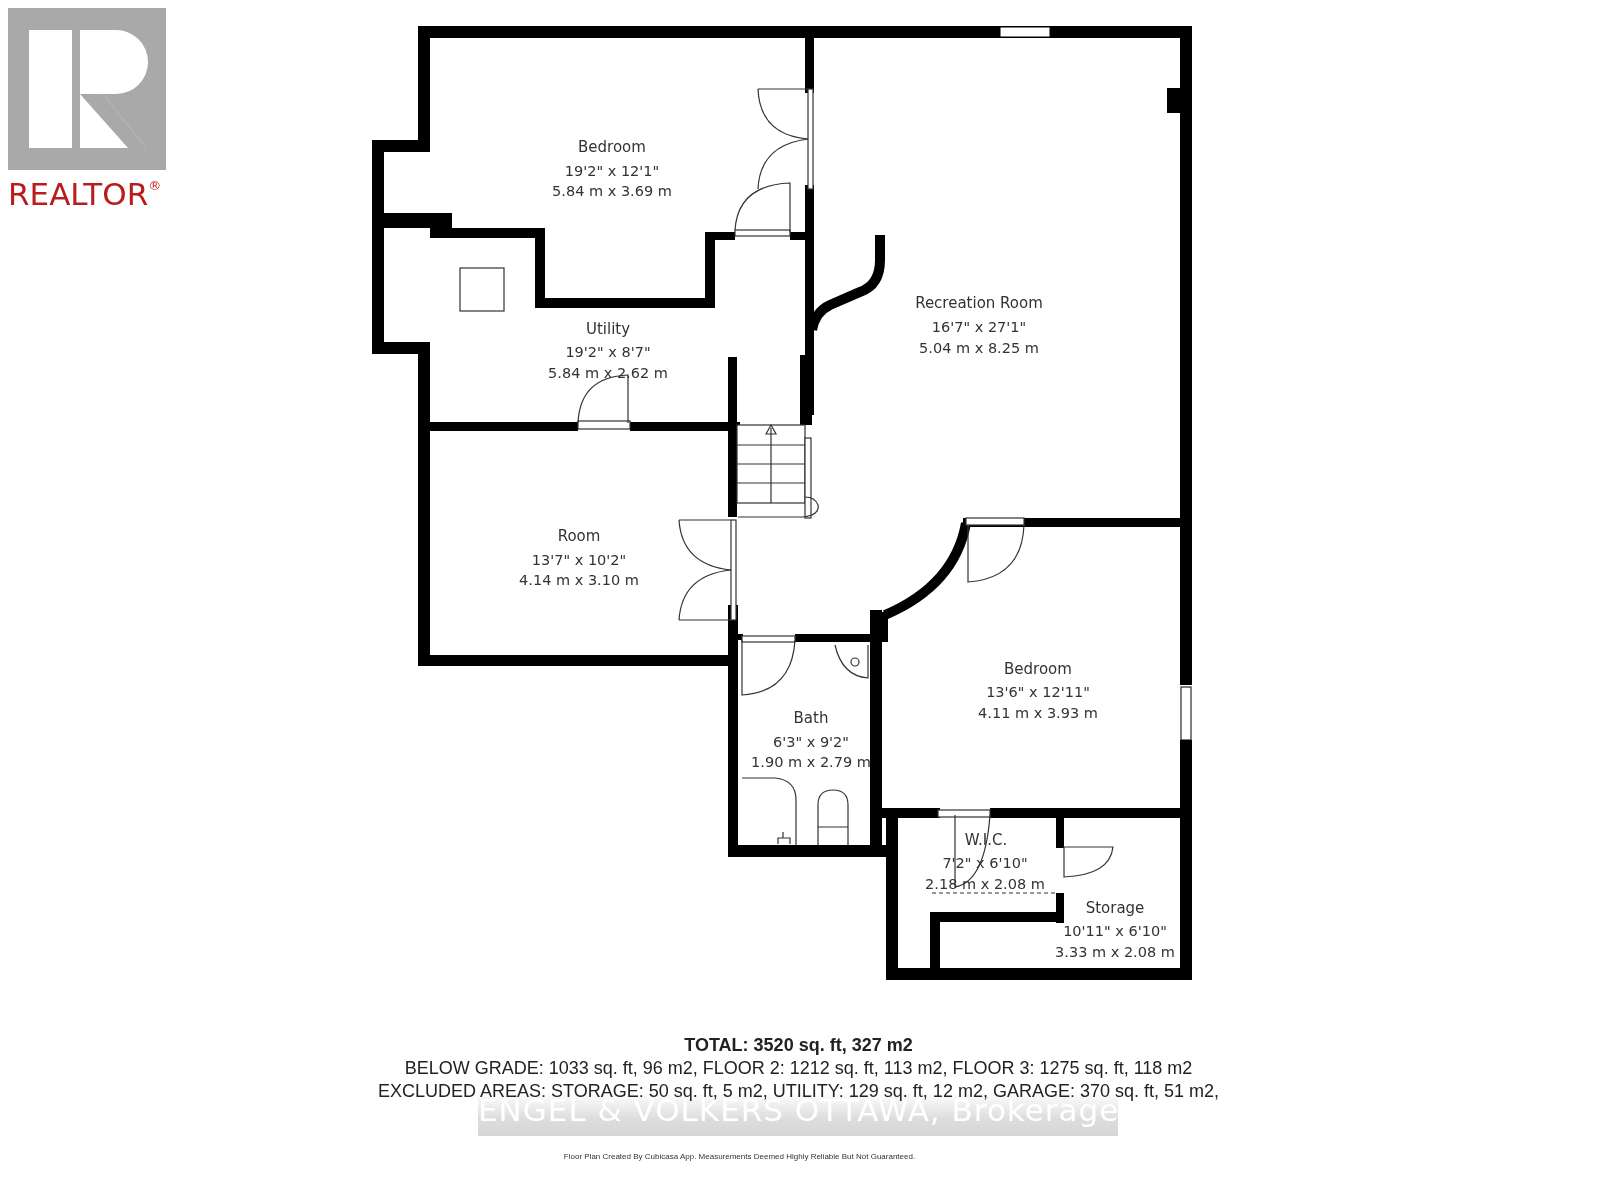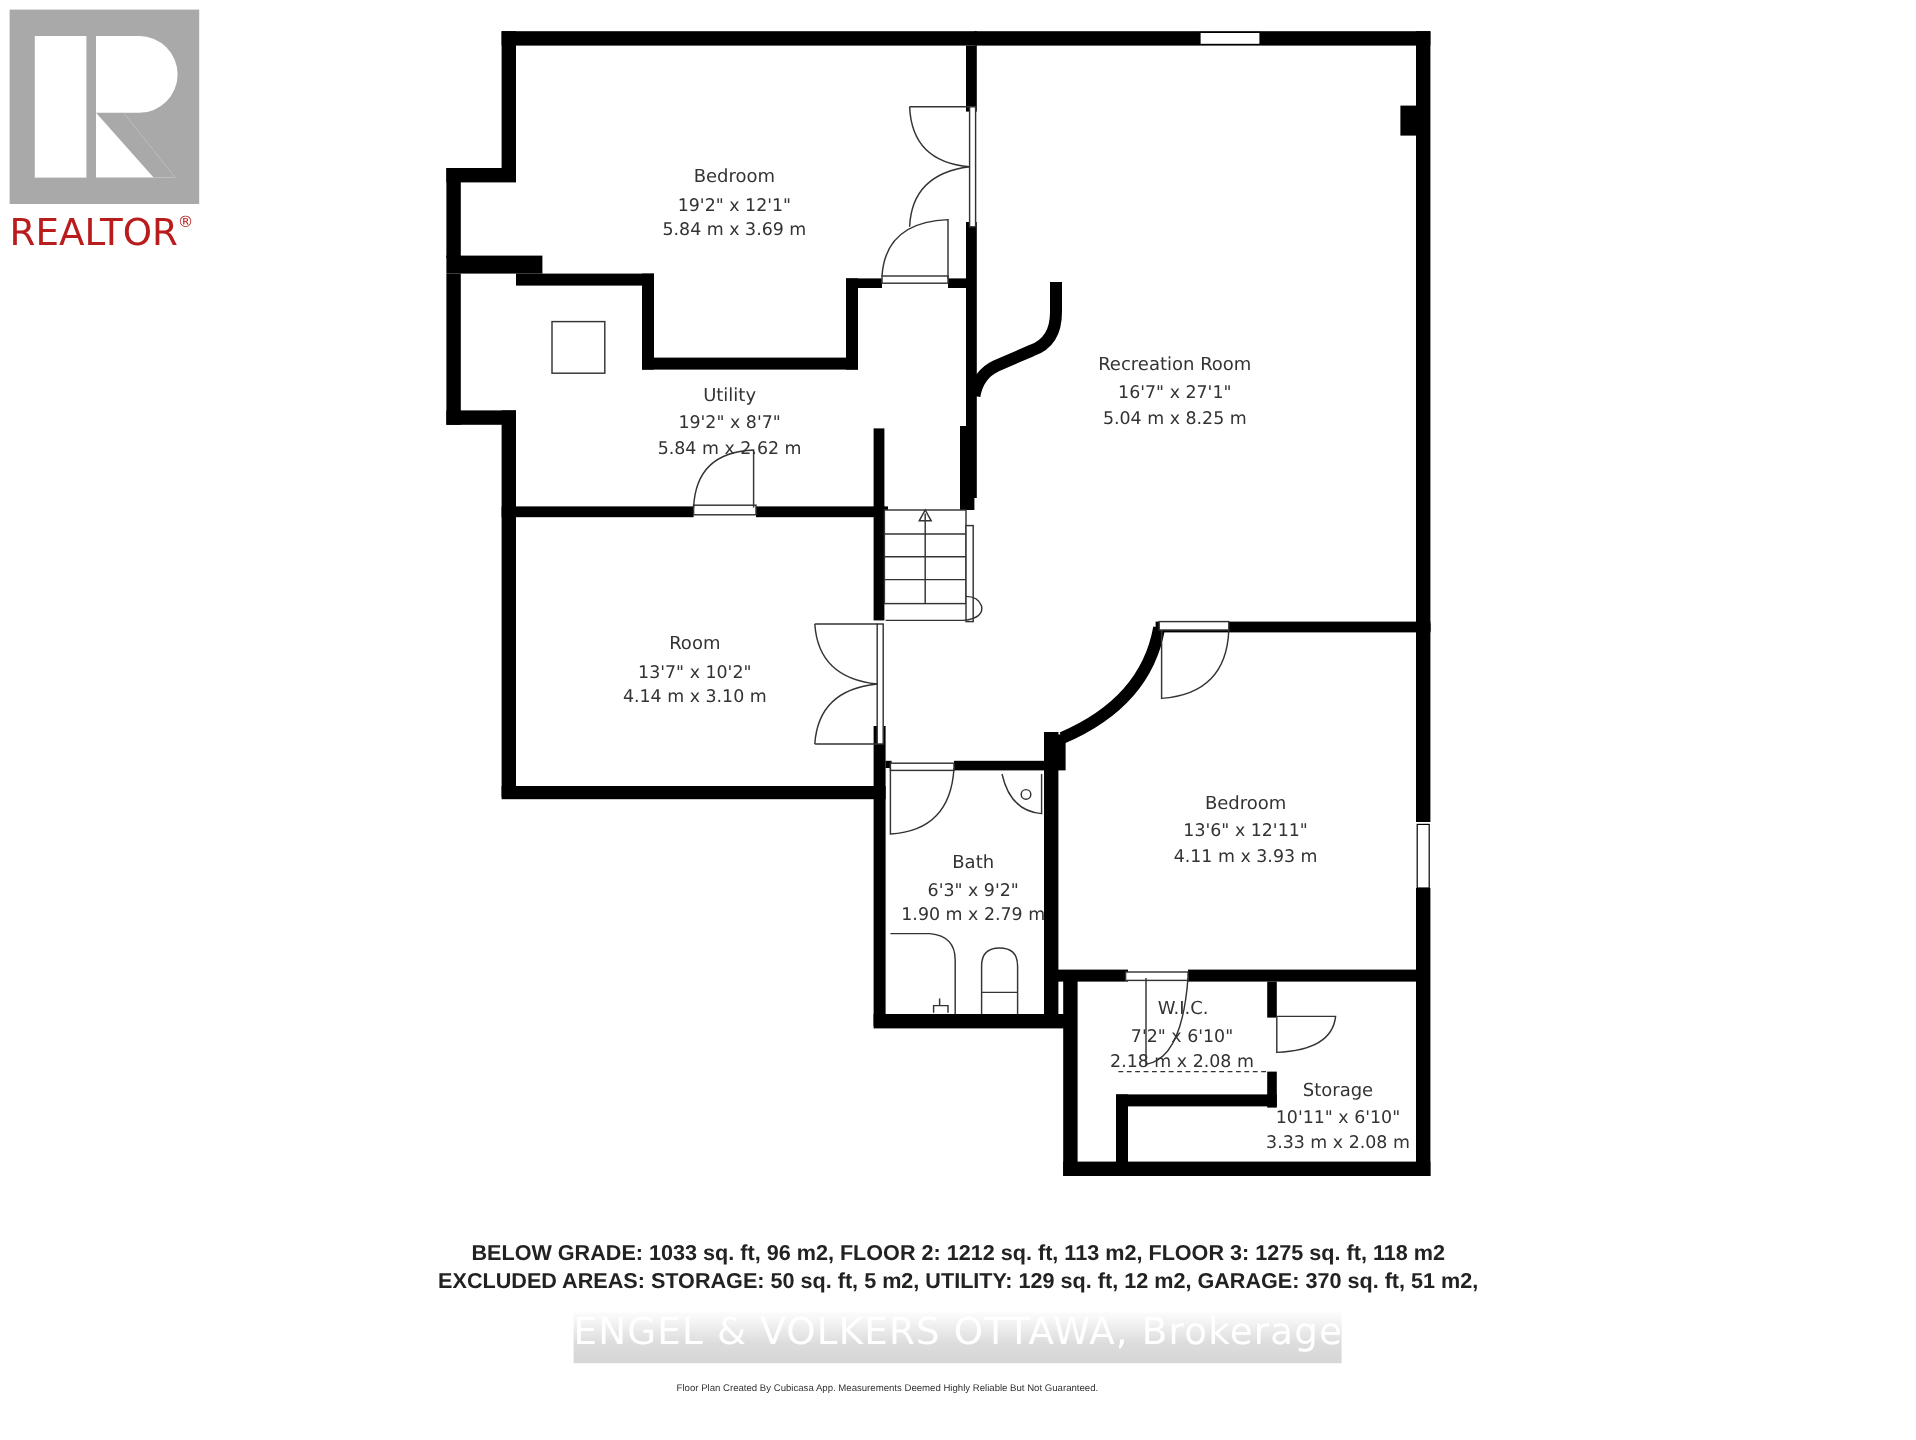--- a/index.html
+++ b/index.html
@@ -10,21 +10,21 @@
     #logo .word { position: absolute; left: 0; top: 168px; font-size: 31px; color: #b91c1c;
                   letter-spacing: 0px; font-family: "DejaVu Sans", sans-serif; }
     #logo .reg { font-size: 13px; vertical-align: top; position: relative; top: 2px; }
     #plan { position: absolute; left: 0; top: 0; }
     .room-name, .room-dim { font-family: "DejaVu Sans", sans-serif; fill: #333; }
     .room-name { font-size: 15px; }
     .room-dim { font-size: 14.5px; }
     #summary { position: absolute; left: 0; top: 1033px; width: 1597px; text-align: center;
                font-family: "Liberation Sans", sans-serif; color: #222; }
     #summary .total { font-size: 18px; font-weight: bold; line-height: 24px; }
-    #summary .line { font-size: 18px; line-height: 23px; font-weight: bold; }
+    #summary .line { font-size: 18px; line-height: 23px; }
     #watermark { position: absolute; left: 478px; top: 1092px; width: 640px; height: 44px;
                  background: linear-gradient(#ffffff00, #d8d8d8 60%, #cfcfcf); opacity: 0.85; z-index: 0; }
     #watermark span { position: absolute; left: 0; top: 0; font-size: 31px; color: #ffffff;
                       font-family: "DejaVu Sans", sans-serif; letter-spacing: 1px; white-space: nowrap; }
     #summary .line, #summary .total { position: relative; z-index: 1; }
     #credit { position: absolute; left: 0; top: 1152px; width: 1479px; text-align: center;
               font-size: 8px; color: #333; font-family: "Liberation Sans", sans-serif; }
   </style>
 </head>
 <body>
@@ -188,17 +188,18 @@
       <text class="room-dim" x="1115" y="957">3.33 m x 2.08 m</text>
     </g>
   </g>
 </svg>
 
 <div id="watermark">
   <span>ENGEL &amp; VOLKERS OTTAWA, Brokerage</span>
 </div>
 
 <div id="summary">
+  <div class="total">TOTAL: 3520 sq. ft, 327 m2</div>
   <div class="line">BELOW GRADE: 1033 sq. ft, 96 m2, FLOOR 2: 1212 sq. ft, 113 m2, FLOOR 3: 1275 sq. ft, 118 m2</div>
   <div class="line">EXCLUDED AREAS: STORAGE: 50 sq. ft, 5 m2, UTILITY: 129 sq. ft, 12 m2, GARAGE: 370 sq. ft, 51 m2,</div>
 </div>
 
 <div id="credit">Floor Plan Created By Cubicasa App. Measurements Deemed Highly Reliable But Not Guaranteed.</div>
 
 </body></html>

